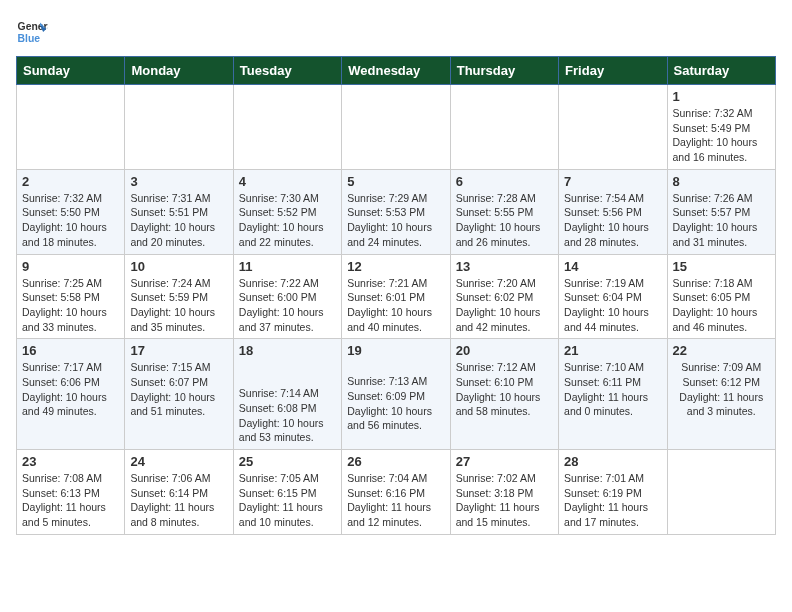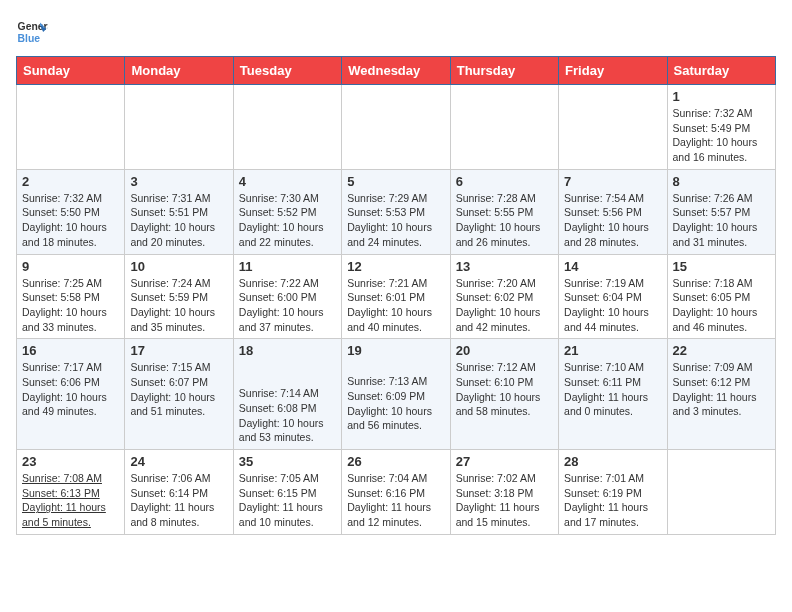--- a/index.html
+++ b/index.html
@@ -36,21 +36,21 @@
     .location {
       font-size: 15px;
       color: #555;
     }
     table {
       width: 100%;
       border-collapse: collapse;
       font-size: 11px;
     }
     thead th {
-      background-color: #ef4444;
+      background-color: #14532d;
       color: #fff;
       text-align: left;
       padding: 6px 6px;
       font-size: 13px;
       font-weight: bold;
       border: 1px solid #3a6aa0;
     }
     td {
       border: 1px solid #ccc;
       vertical-align: top;
@@ -250,40 +250,40 @@
 Daylight: 10 hours and 58 minutes.</div>
         </td>
         <td>
           <span class="day-num">21</span>
           <div class="day-info" style="white-space: pre-line;">Sunrise: 7:10 AM
 Sunset: 6:11 PM
 Daylight: 11 hours and 0 minutes.</div>
         </td>
         <td>
           <span class="day-num">22</span>
-          <div class="day-info" style="white-space: pre-line;">Sunrise: 7:09 AM
+          <div class="day-info" style="white-space: pre-line; text-align: center;">Sunrise: 7:09 AM
 Sunset: 6:12 PM
 Daylight: 11 hours and 3 minutes.</div>
         </td>
       </tr>
       <tr>
         <td>
           <span class="day-num">23</span>
-          <div class="day-info" style="white-space: pre-line; text-decoration: underline;">Sunrise: 7:08 AM
+          <div class="day-info" style="white-space: pre-line;">Sunrise: 7:08 AM
 Sunset: 6:13 PM
 Daylight: 11 hours and 5 minutes.</div>
         </td>
         <td>
           <span class="day-num">24</span>
           <div class="day-info" style="white-space: pre-line;">Sunrise: 7:06 AM
 Sunset: 6:14 PM
 Daylight: 11 hours and 8 minutes.</div>
         </td>
         <td>
-          <span class="day-num">35</span>
+          <span class="day-num">25</span>
           <div class="day-info" style="white-space: pre-line;">Sunrise: 7:05 AM
 Sunset: 6:15 PM
 Daylight: 11 hours and 10 minutes.</div>
         </td>
         <td>
           <span class="day-num">26</span>
           <div class="day-info" style="white-space: pre-line;">Sunrise: 7:04 AM
 Sunset: 6:16 PM
 Daylight: 11 hours and 12 minutes.</div>
         </td>

